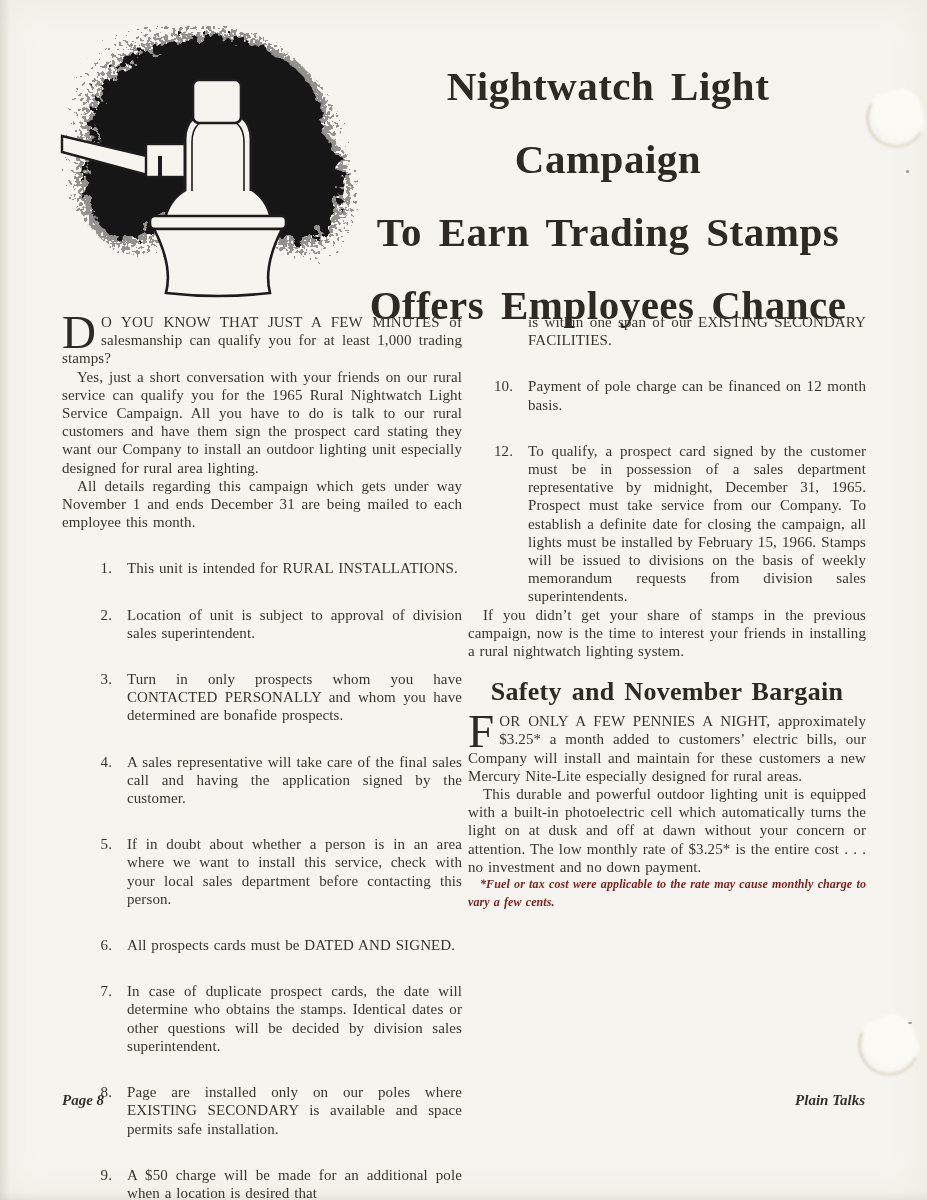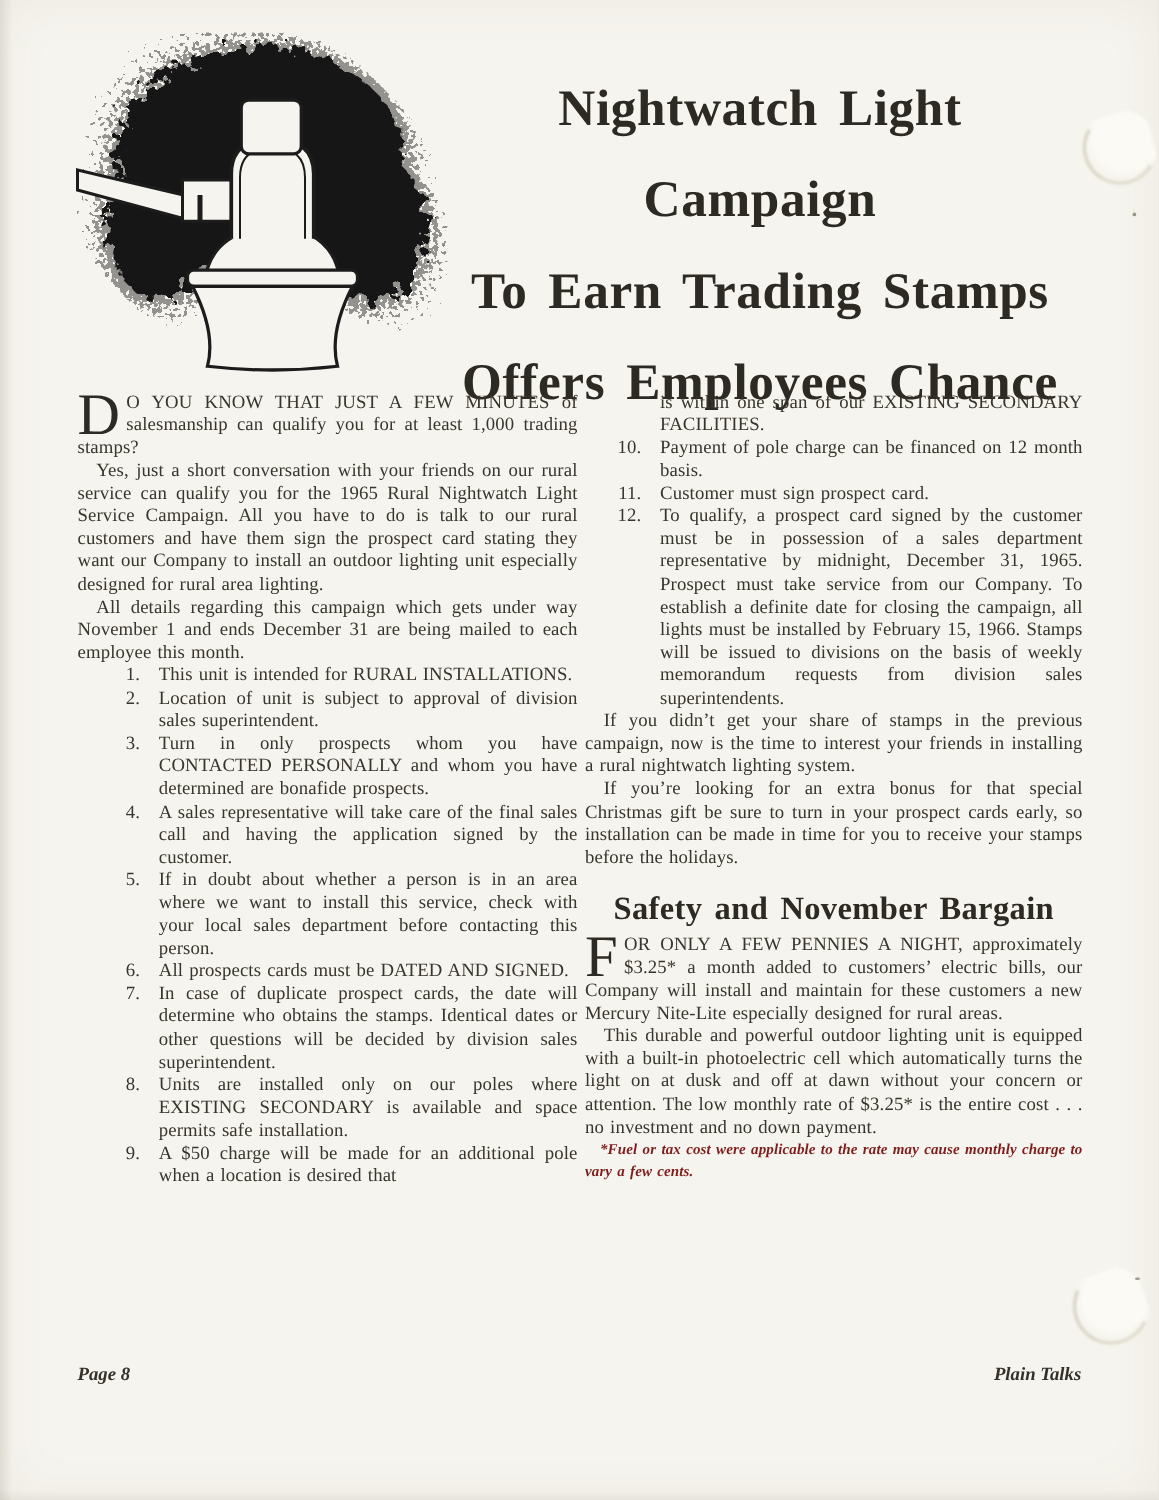--- a/index.html
+++ b/index.html
@@ -25,21 +25,21 @@
     text-align:justify;letter-spacing:0.1px;word-spacing:1px;}
   .col-left{left:62px;width:400px;}
   .col-right{left:468px;width:398px;}
   .col p{margin:0;}
   p.indent{text-indent:15px;}
   p.bold{font-weight:700;}
 
   .drop{float:left;font-size:47px;line-height:33px;padding:3px 5px 0 0;color:#2d2a23;}
   .has-drop{text-indent:0;}
 
-  .li{position:relative;padding-left:65px;}
+  .li{position:relative;padding-left:65px;margin-top:28px;}
   .li .num{position:absolute;left:0;top:0;width:50px;text-align:right;}
   .col-right .li{padding-left:60px;}
   .col-right .li .num{width:45px;}
   .cont{margin-left:60px !important;}
 
   .section-heading{margin:17px 0 5px 0;font-size:26px;line-height:30px;
     font-weight:700;text-align:center;letter-spacing:0.3px;word-spacing:3px;color:#2d2a23;}
 
   .footnote{font-style:italic;font-size:12px;line-height:17.5px;
     text-indent:12px;font-weight:700;color:#7f1d1d;}
@@ -123,33 +123,31 @@
     <p class="indent">Yes, just a short conversation with your friends on our rural service can qualify you for the 1965 Rural Nightwatch Light Service Campaign. All you have to do is talk to our rural customers and have them sign the prospect card stating they want our Company to install an outdoor lighting unit especially designed for rural area lighting.</p>
     <p class="indent">All details regarding this campaign which gets under way November 1 and ends December 31 are being mailed to each employee this month.</p>
 
     <div class="li"><span class="num">1.</span><span>This unit is intended for RURAL INSTALLATIONS.</span></div>
     <div class="li"><span class="num">2.</span><span>Location of unit is subject to approval of division sales superintendent.</span></div>
     <div class="li"><span class="num">3.</span><span>Turn in only prospects whom you have CONTACTED PERSONALLY and whom you have determined are bonafide prospects.</span></div>
     <div class="li"><span class="num">4.</span><span>A sales representative will take care of the final sales call and having the application signed by the customer.</span></div>
     <div class="li"><span class="num">5.</span><span>If in doubt about whether a person is in an area where we want to install this service, check with your local sales department before contacting this person.</span></div>
     <div class="li"><span class="num">6.</span><span>All prospects cards must be DATED AND SIGNED.</span></div>
     <div class="li"><span class="num">7.</span><span>In case of duplicate prospect cards, the date will determine who obtains the stamps. Identical dates or other questions will be decided by division sales superintendent.</span></div>
-    <div class="li"><span class="num">8.</span><span>Units are installed only on our poles where EXISTING SECONDARY is available and space permits safe installation.</span></div>
+    <div class="li"><span class="num">8.</span><span>Page are installed only on our poles where EXISTING SECONDARY is available and space permits safe installation.</span></div>
     <div class="li"><span class="num">9.</span><span>A $50 charge will be made for an additional pole when a location is desired that</span></div>
   </div>
 
   <div class="col col-right">
     <p class="cont">is within one span of our EXISTING SECONDARY FACILITIES.</p>
 
     <div class="li"><span class="num">10.</span><span>Payment of pole charge can be financed on 12 month basis.</span></div>
-    <div class="li"><span class="num">11.</span><span>Customer must sign prospect card.</span></div>
     <div class="li"><span class="num">12.</span><span>To qualify, a prospect card signed by the customer must be in possession of a sales department representative by midnight, December 31, 1965. Prospect must take service from our Company. To establish a definite date for closing the campaign, all lights must be installed by February 15, 1966. Stamps will be issued to divisions on the basis of weekly memorandum requests from division sales superintendents.</span></div>
 
     <p class="indent">If you didn’t get your share of stamps in the previous campaign, now is the time to interest your friends in installing a rural nightwatch lighting system.</p>
-    <p class="indent">If you’re looking for an extra bonus for that special Christmas gift be sure to turn in your prospect cards early, so installation can be made in time for you to receive your stamps before the holidays.</p>
 
     <h2 class="section-heading">Safety and November Bargain</h2>
 
     <p class="has-drop"><span class="drop">F</span><span>OR ONLY A FEW PENNIES A NIGHT,</span><span> approximately $3.25* a month added to customers’ electric bills, our Company will install and maintain for these customers a new Mercury Nite-Lite especially designed for rural areas.</span></p>
     <p class="indent">This durable and powerful outdoor lighting unit is equipped with a built-in photoelectric cell which automatically turns the light on at dusk and off at dawn without your concern or attention. The low monthly rate of $3.25* is the entire cost . . . no investment and no down payment.</p>
     <p class="footnote">*Fuel or tax cost were applicable to the rate may cause monthly charge to vary a few cents.</p>
   </div>
 
   <div class="footer">
     <span>Page 8</span>

